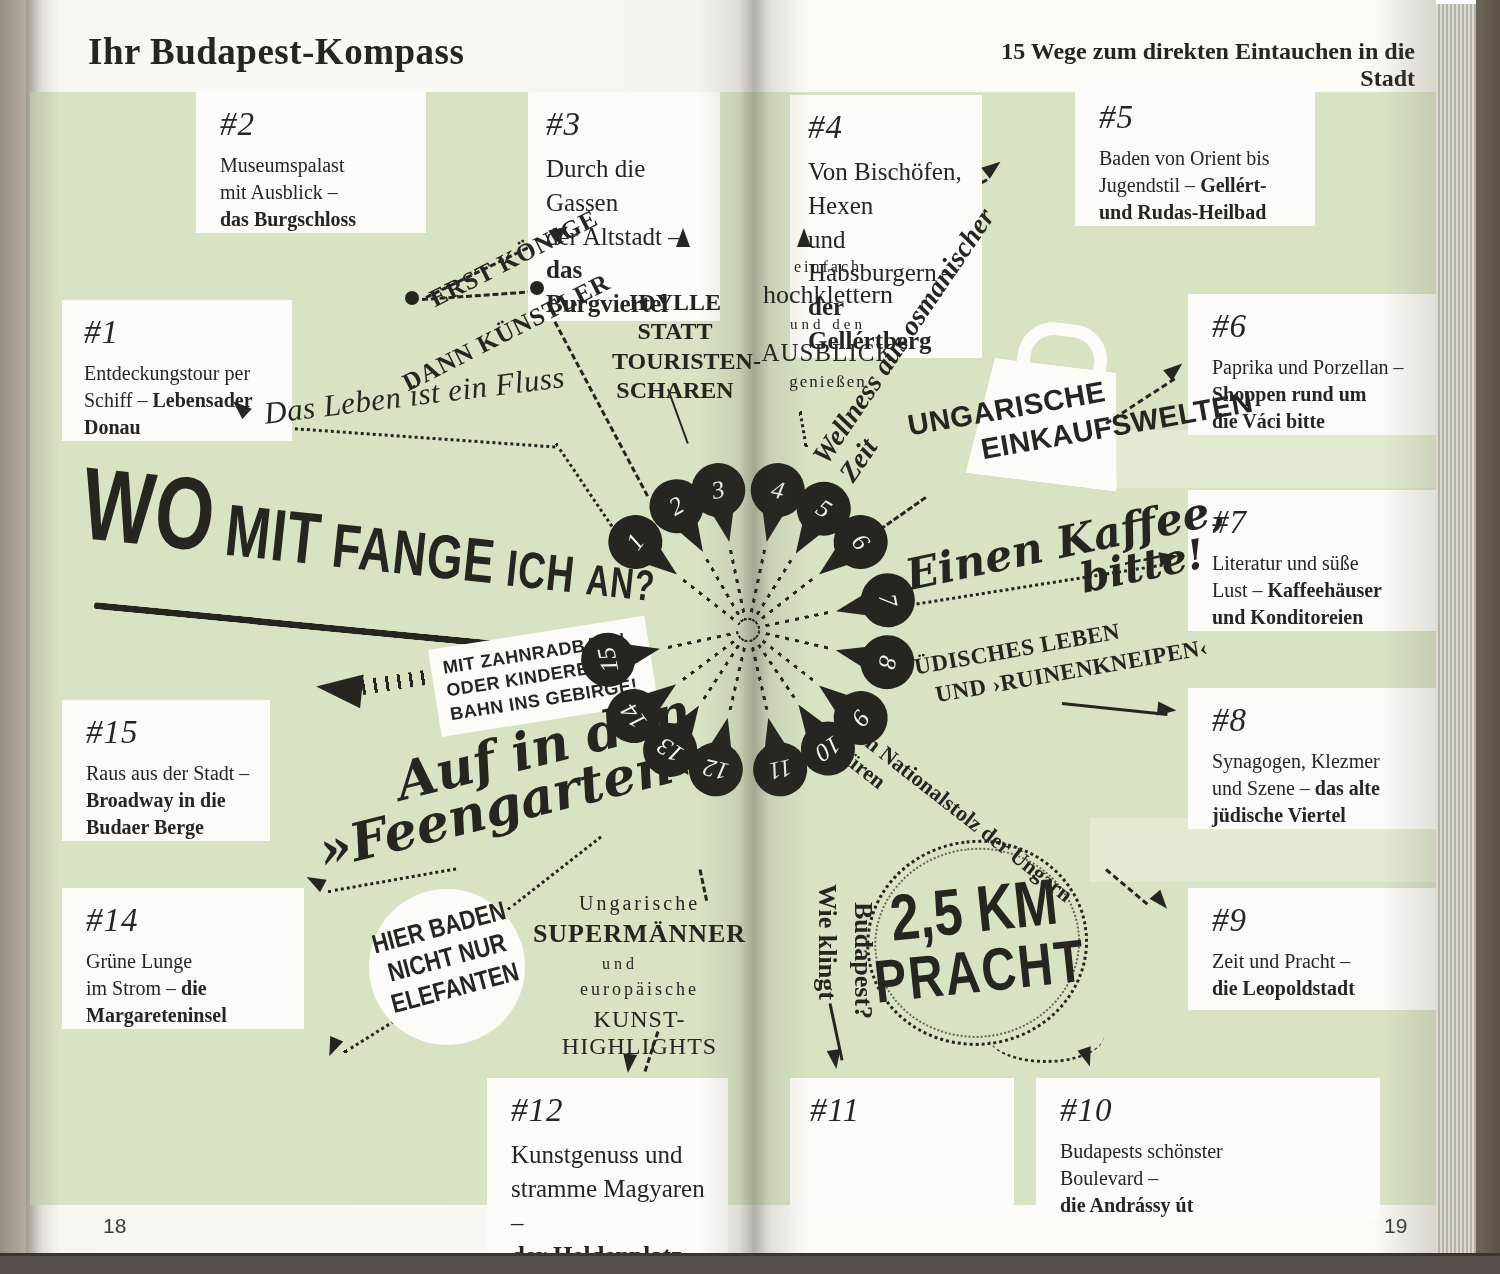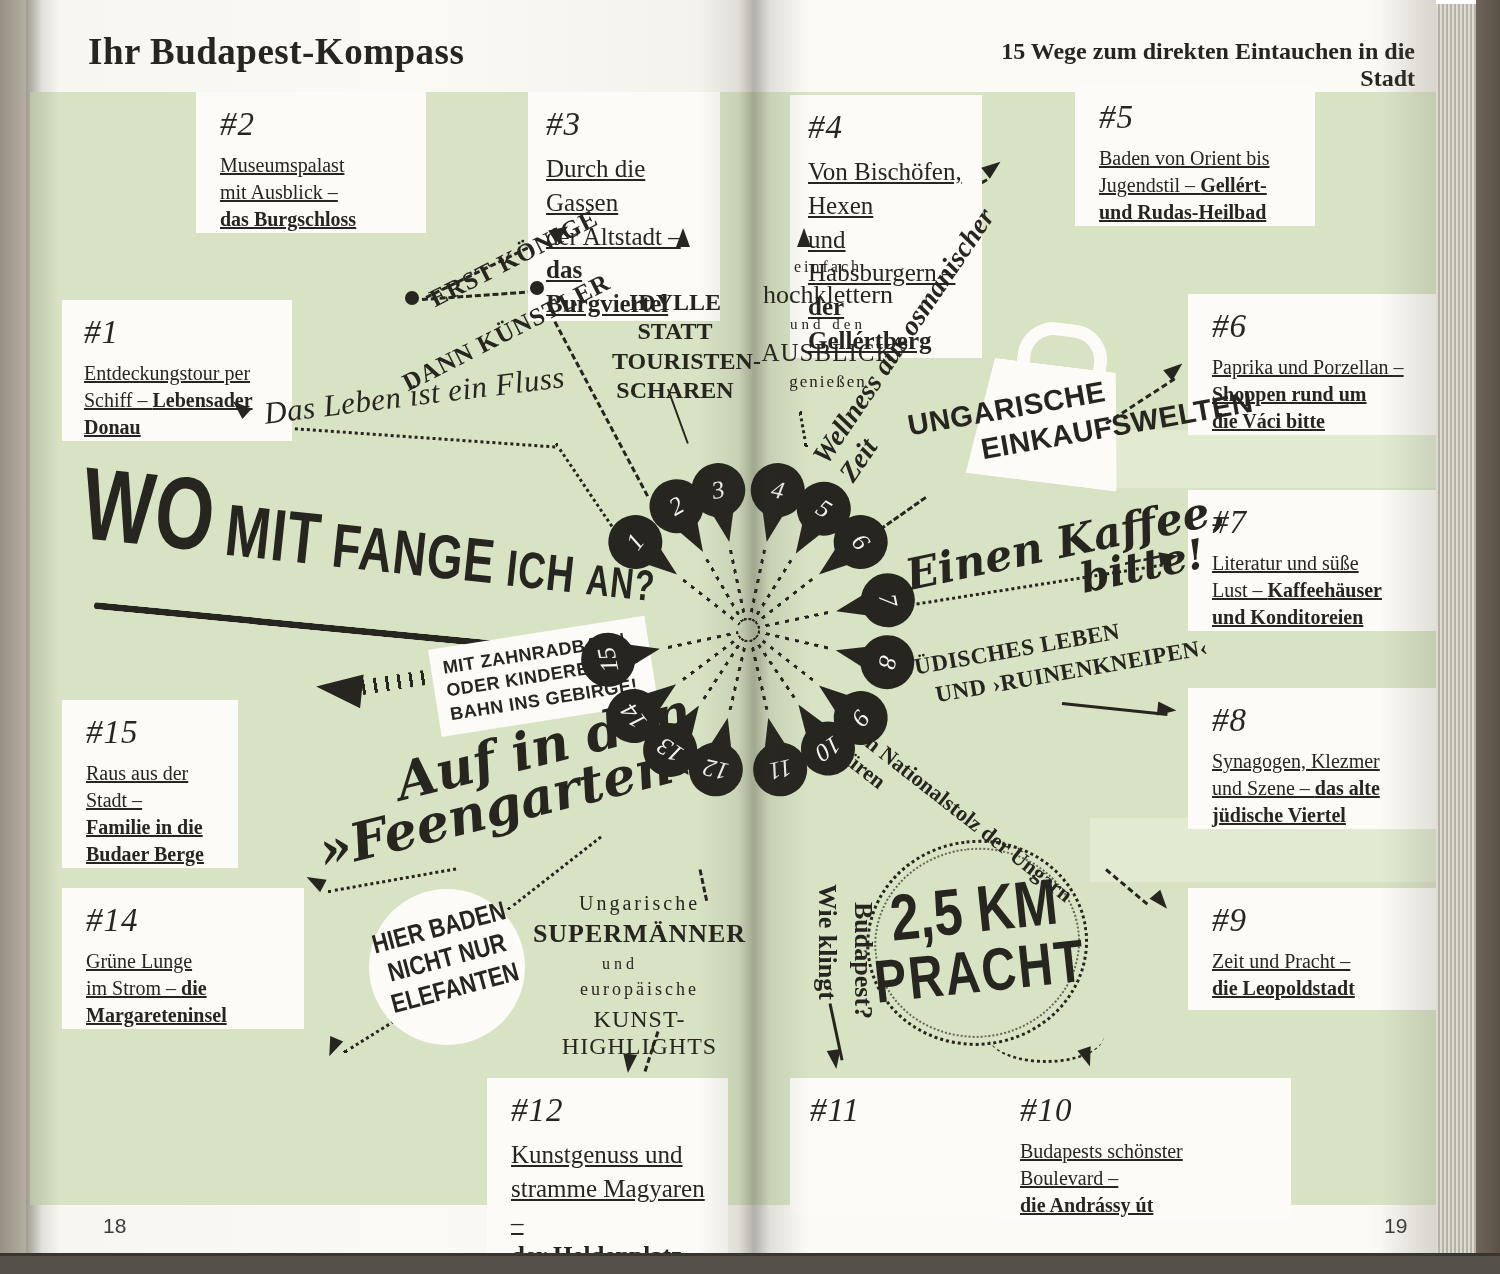--- a/index.html
+++ b/index.html
@@ -5,21 +5,21 @@
   html,body{margin:0;padding:0;}
   body{background:#6e675e;font-family:"Liberation Serif",serif;color:#26251f;}
   .spread{position:relative;width:1500px;height:1274px;overflow:hidden;background:#ffffff;padding-left:48px;}
   .page{position:absolute;top:0;height:1253px;}
   .page-left{left:26px;width:726px;background:linear-gradient(90deg,#b8b3a9 0,#f7f6f1 16px,#faf9f4 55%,#f2f1ea 100%);}
   .page-right{left:752px;width:684px;background:linear-gradient(90deg,#eeede6 0,#fbfaf5 7%,#fbfaf5 90%,#efede6 100%);}
   .green{position:absolute;background:#d8e3c4;}
   .band{position:absolute;background:#e2ebd1;}
   .box{position:absolute;background:#fcfbf7;z-index:10;box-sizing:border-box;padding:14px 16px 0 24px;}
   .box-num{font-style:italic;font-size:33px;letter-spacing:1px;margin-bottom:9px;}
-  .box-text{font-size:20px;line-height:1.35;margin:0;white-space:pre-line;text-decoration:underline;}
+  .box-text{font-size:20px;line-height:1.35;margin:0;white-space:pre-line;}
   .box-text.small{font-size:25px;}
   .box-text strong{font-weight:bold;}
   .hand{font-family:"Liberation Sans",sans-serif;font-weight:700;}
   .serifb{font-family:"Liberation Serif",serif;font-weight:700;}
   .rot{position:absolute;transform-origin:0 0;z-index:11;}
   .dotline{position:absolute;height:0;border-top:3px dotted #26251f;transform-origin:0 50%;z-index:9;}
   .dashline{position:absolute;height:0;border-top:3px dashed #26251f;transform-origin:0 50%;z-index:9;}
   .solidline{position:absolute;height:0;border-top:3px solid #26251f;transform-origin:0 50%;z-index:9;}
   .arrow{position:absolute;width:0;height:0;border-left:7px solid transparent;border-right:7px solid transparent;border-bottom:19px solid #26251f;z-index:11;}
   .bigdot{position:absolute;width:14px;height:14px;border-radius:50%;background:#26251f;z-index:11;}
@@ -99,45 +99,45 @@
     <div class="box-num">#8</div>
     <p class="box-text"><span>Synagogen, Klezmer
 und Szene – </span><strong>das alte
 jüdische Viertel</strong></p>
   </div>
   <div class="box" style="left:1188px;top:888px;width:260px;min-height:122px;">
     <div class="box-num">#9</div>
     <p class="box-text"><span>Zeit und Pracht –
 </span><strong>die Leopoldstadt</strong></p>
   </div>
-  <div class="box" style="left:996px;top:1078px;width:295px;min-height:128px;">
+  <div class="box" style="left:1036px;top:1078px;width:344px;min-height:128px;">
     <div class="box-num">#10</div>
     <p class="box-text"><span>Budapests schönster
 Boulevard –
 </span><strong>die Andrássy út</strong></p>
   </div>
   <div class="box" style="left:790px;top:1078px;width:224px;min-height:136px;padding-left:20px;">
     <div class="box-num">#11</div>
   </div>
   <div class="box" style="left:487px;top:1078px;width:241px;min-height:124px;">
     <div class="box-num">#12</div>
     <p class="box-text small"><span>Kunstgenuss und
 stramme Magyaren –
 </span><strong>der Heldenplatz</strong></p>
   </div>
   <div class="box" style="left:62px;top:888px;width:242px;min-height:132px;">
     <div class="box-num">#14</div>
     <p class="box-text"><span>Grüne Lunge
 im Strom – </span><strong>die
 Margareteninsel</strong></p>
   </div>
-  <div class="box" style="left:62px;top:700px;width:176px;min-height:128px;">
+  <div class="box" style="left:62px;top:700px;width:208px;min-height:128px;">
     <div class="box-num">#15</div>
     <p class="box-text"><span>Raus aus der Stadt –
-</span><strong>Familie in die
+</span><strong>Broadway in die
 Budaer Berge</strong></p>
   </div>
 
   <div class="rot serifb" style="left:425px;top:288px;font-size:25px;letter-spacing:1px;transform:rotate(-27deg);">ERST KÖNIGE</div>
   <div class="dashline" style="left:426px;top:296px;width:140px;transform:rotate(-26deg);"></div>
   <div class="arrow" style="left:553px;top:222px;transform:rotate(58deg);"></div>
   <div class="bigdot" style="left:405px;top:291px;"></div>
   <div class="bigdot" style="left:530px;top:281px;"></div>
   <div class="dashline" style="left:422px;top:298px;width:112px;transform:rotate(-4deg);"></div>
   <div class="rot serifb" style="left:398px;top:372px;font-size:25px;letter-spacing:1px;transform:rotate(-27deg);">DANN KÜNSTLER</div>

